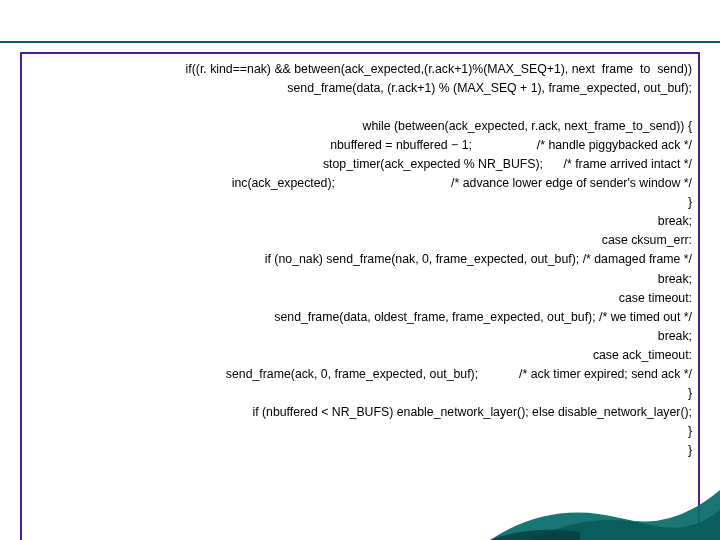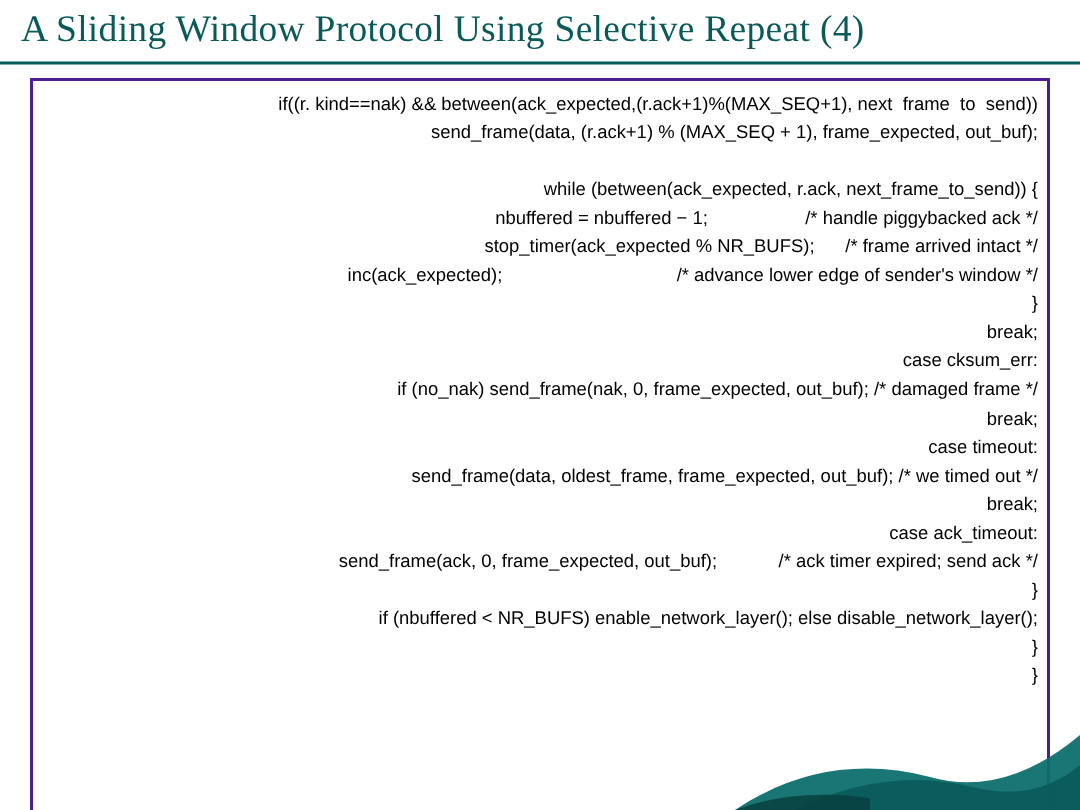--- a/index.html
+++ b/index.html
@@ -63,21 +63,20 @@
     bottom: 0;
     width: 230px;
     height: 70px;
     pointer-events: none;
   }
 </style>
 </head>
 <body>
 
 <div class="slide">
-  <div class="title">A Sliding Window Protocol Using Selective Repeat (4)</div>
   <div class="title-underline"></div>
 
   <div class="code-box">
     <pre class="code">          if((r. kind==nak) &amp;&amp; between(ack_expected,(r.ack+1)%(MAX_SEQ+1), next  frame  to  send))
                send_frame(data, (r.ack+1) % (MAX_SEQ + 1), frame_expected, out_buf);
 
           while (between(ack_expected, r.ack, next_frame_to_send)) {
                nbuffered = nbuffered − 1;                   /* handle piggybacked ack */
                stop_timer(ack_expected % NR_BUFS);      /* frame arrived intact */
                inc(ack_expected);                                  /* advance lower edge of sender's window */

